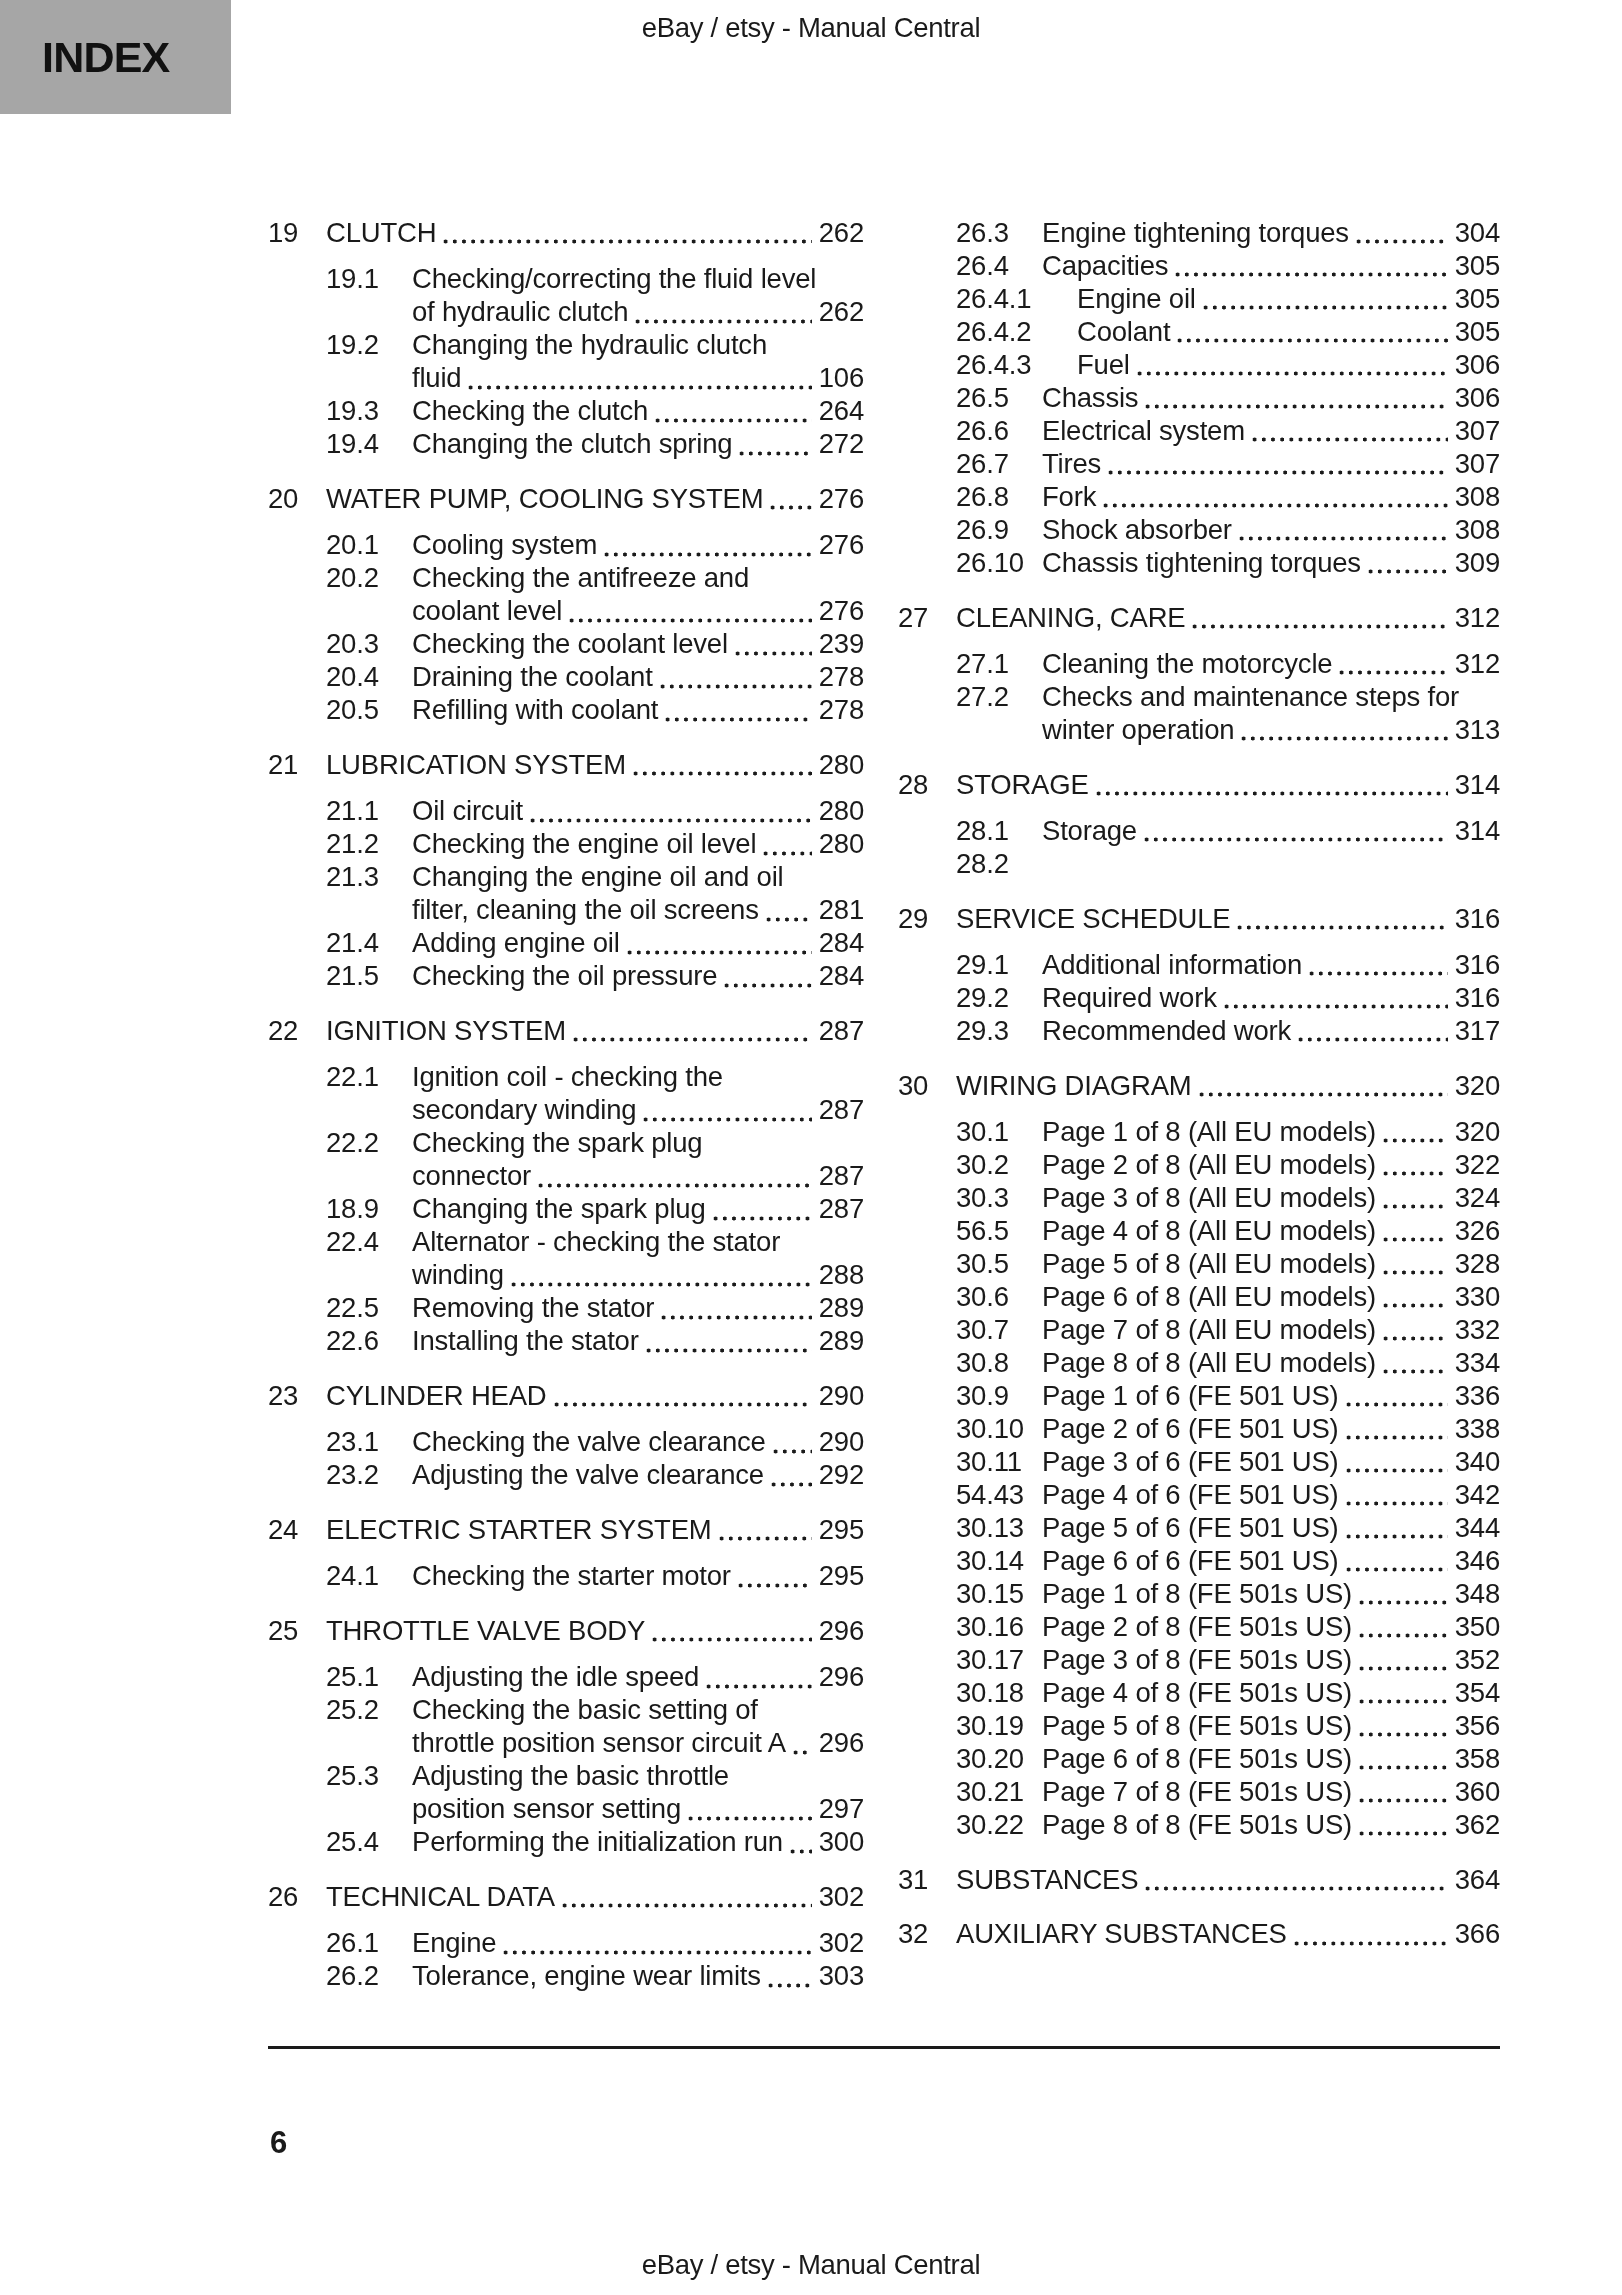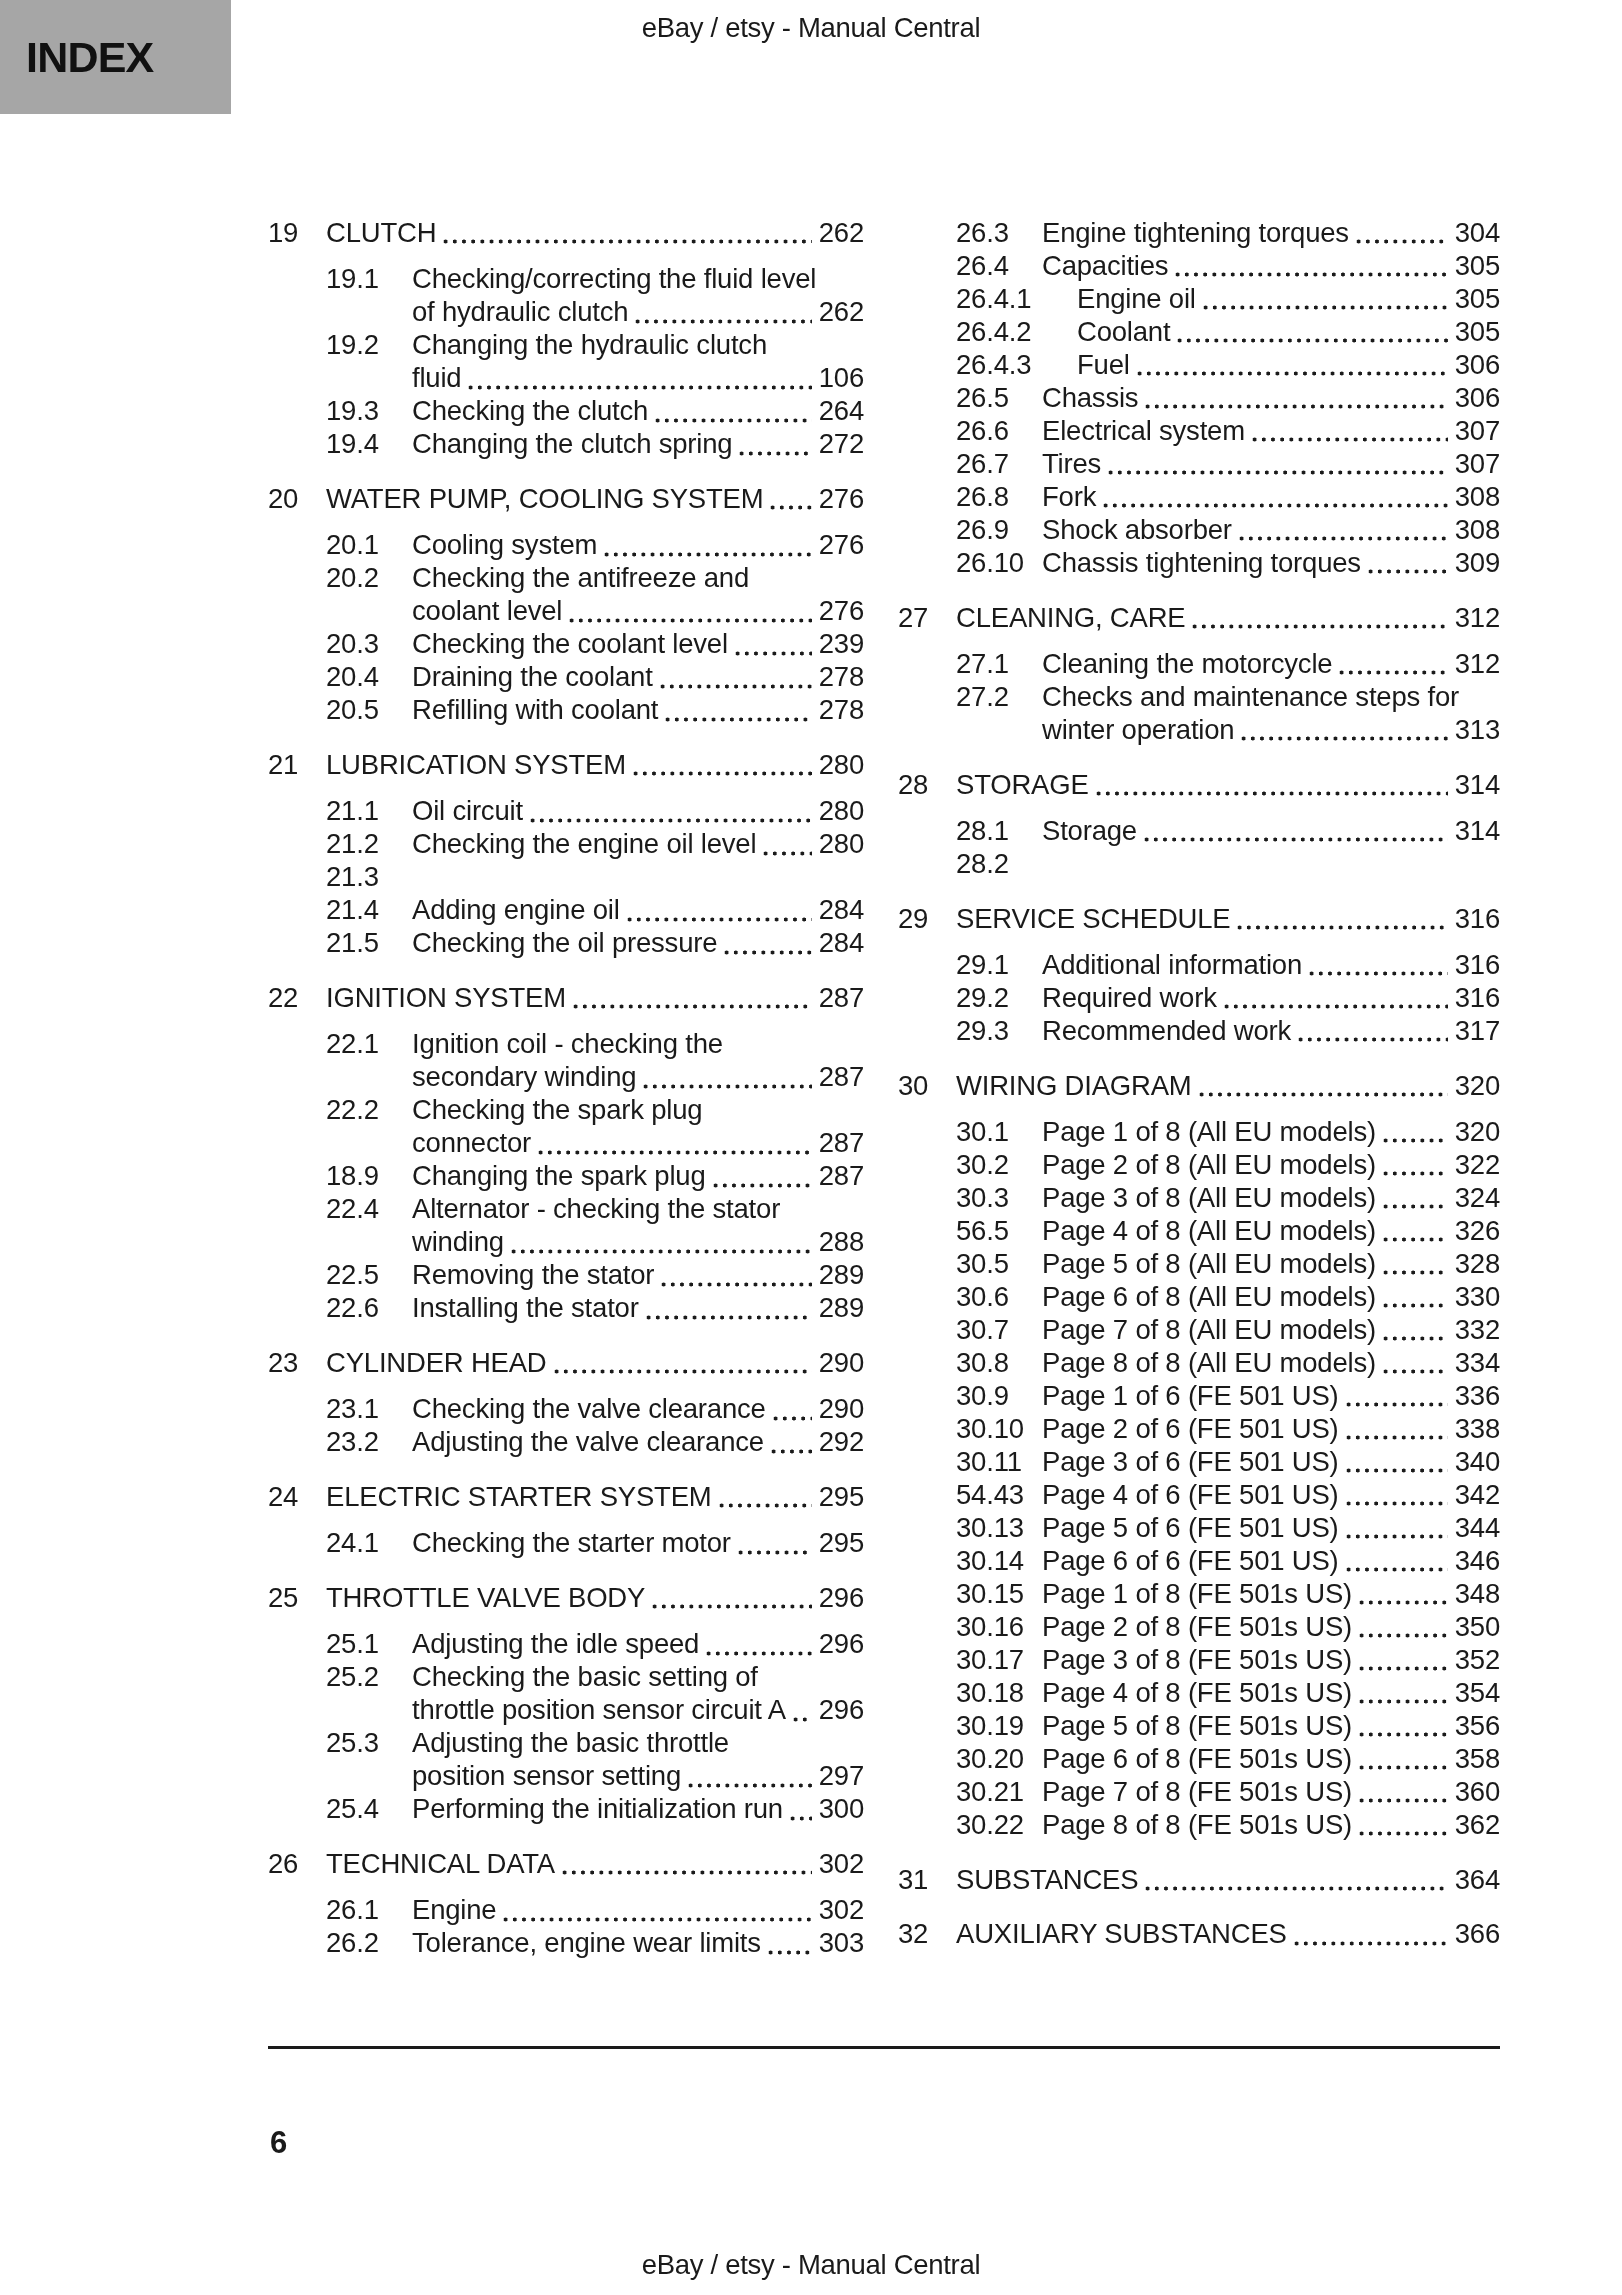--- a/index.html
+++ b/index.html
@@ -13,21 +13,21 @@
     overflow: hidden;
   }
   .index-box {
     position: absolute;
     left: 0; top: 0;
     width: 231px; height: 114px;
     background: #a6a6a6;
     display: flex;
     align-items: center;
     box-sizing: border-box;
-    padding-left: 26px;
+    padding-left: 42px;
   }
   .index-box span {
     font-size: 43px;
     font-weight: bold;
     letter-spacing: -0.8px;
     color: #111;
   }
   .header-title {
     position: absolute;
     top: 11.7px; left: 0;
@@ -249,20 +249,30 @@
     <span class="body">
             <span class="line">
               <span class="text">Checking the engine oil level</span>
               <span class="leader"></span>
               <span class="pagenum">280</span>
             </span>
           </span>
   </div>
         <div class="entry lvl2">
     <span class="num">21.3</span>
+    <span class="body">
+            <span class="line">
+              <span class="text">Changing the engine oil and oil</span>
+            </span>
+            <span class="line">
+              <span class="text">filter, cleaning the oil screens</span>
+              <span class="leader"></span>
+              <span class="pagenum">281</span>
+            </span>
+          </span>
   </div>
         <div class="entry lvl2">
     <span class="num">21.4</span>
     <span class="body">
             <span class="line">
               <span class="text">Adding engine oil</span>
               <span class="leader"></span>
               <span class="pagenum">284</span>
             </span>
           </span>

